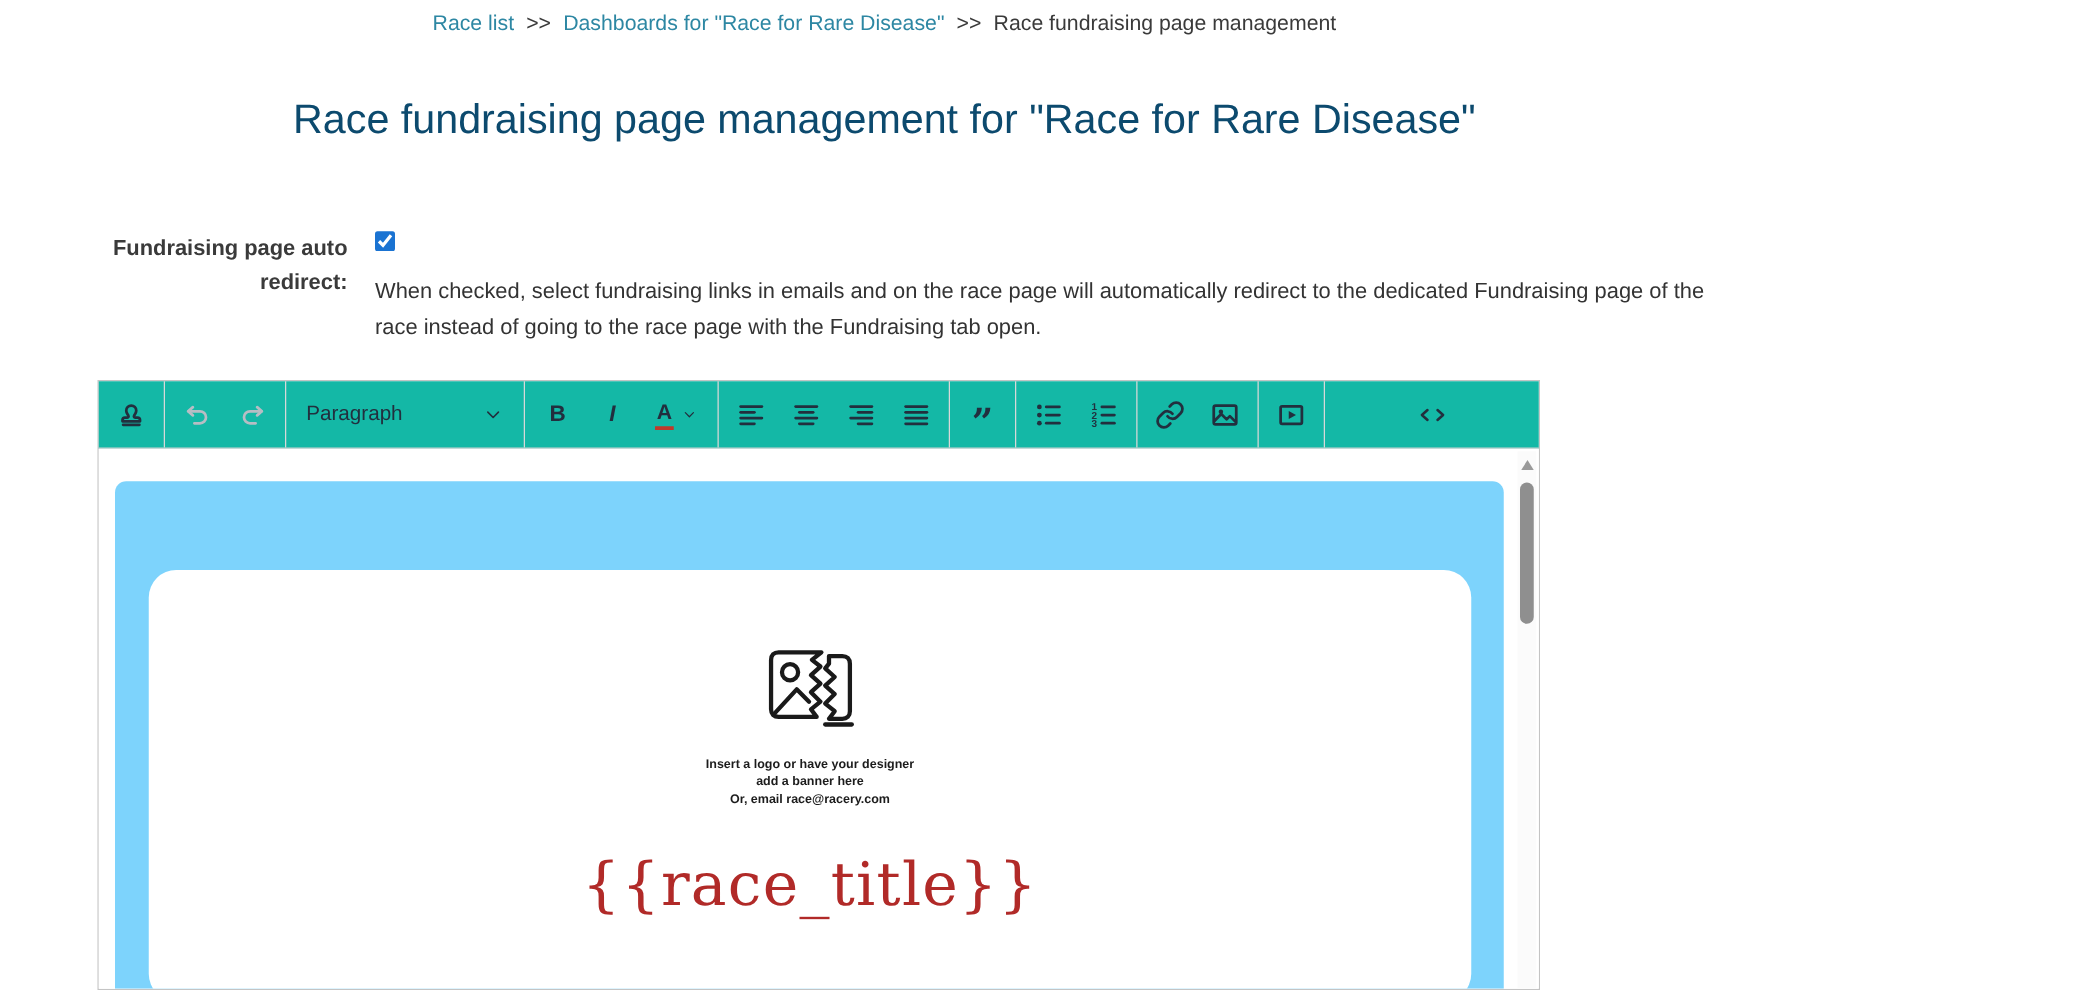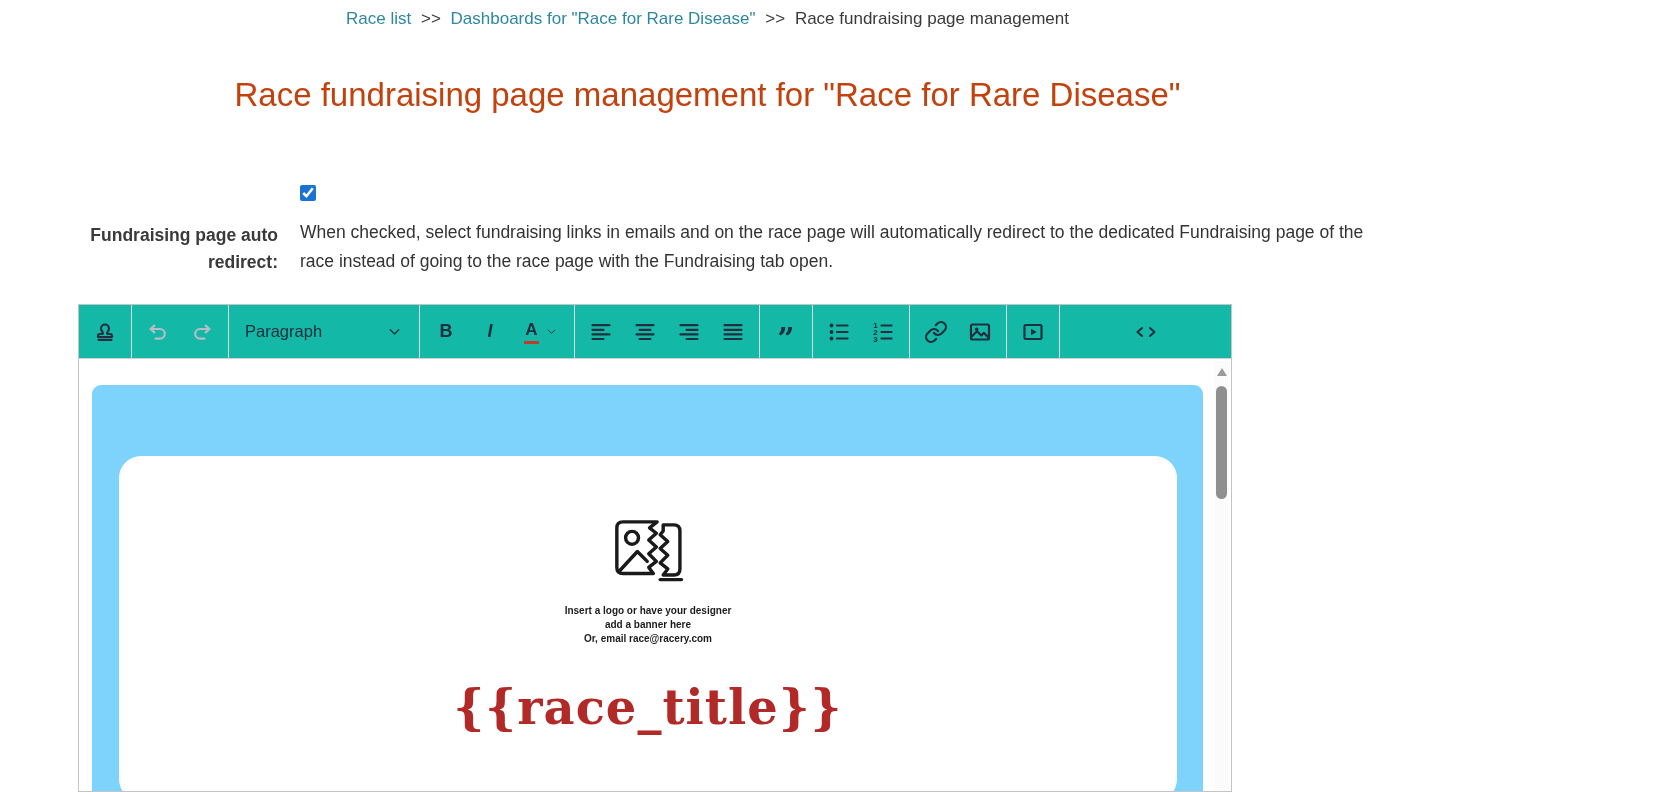--- a/index.html
+++ b/index.html
@@ -5,28 +5,28 @@
   * { margin:0; padding:0; box-sizing:border-box; }
   html,body { width:1670px; height:792px; overflow:hidden; background:#ffffff;
     font-family:"Liberation Sans","DejaVu Sans",sans-serif; color:#3a3a3a; }
 
   
   .bc-wrap { width:1415px; text-align:center; padding-top:9px; font-size:17px; }
   .bc-link { color:#2d87a3; text-decoration:none; cursor:pointer;text-align:center; }
   .bc-sep  { color:#3a3a3a; margin:0 5px; }
   .bc-cur  { color:#3a3a3a; }
   h1.title { width:1415px; text-align:center; margin-top:46px; font-size:33px;
-             font-weight:400; color:#c2410c; line-height:40px; }
+             font-weight:400; color:#0c4a6e; line-height:40px; }
 
   
   .form { margin-top:70px; padding-left:56px; }
   .frow { display:flex; align-items:flex-start; }
   .frow + .frow { margin-top:28px; }
   .flabel { width:222px; text-align:right; font-weight:700; font-size:17.5px;
-            line-height:27px; color:#3a3a3a; flex:none;margin-top:37px; }
+            line-height:27px; color:#3a3a3a; flex:none; }
   .fctrl { margin-left:22px; flex:none; }
   .cb { width:16px; height:16px; accent-color:#1a73d2; display:block; }
   .help { margin-top:17px; font-size:17.5px; line-height:29px; color:#333; width:1068px; }
 
   
   .editor { width:1154px; border:1px solid #c4c4c4; background:#fff; }
   .toolbar { height:54px; display:flex; align-items:stretch; border-bottom:1px solid #d0d0d0; background:#14b8a6; }
   .tb-group { display:flex; align-items:center; padding:0 4px; border-right:1px solid #d8d8d8; }
   .tb-group:last-child { border-right:none; flex:1; justify-content:center; }
   .tb-btn { width:44px; height:44px; display:flex; align-items:center; justify-content:center;
@@ -49,21 +49,21 @@
   .fc-a { font-size:17px; font-weight:600; color:#222f3e; display:inline-block; }
   .fc-a .bar { display:block; width:15px; height:3px; background:#c0392b; margin-top:1px; }
 
   
   .edit-area { position:relative; height:432px; background:#fff; padding:26px 28px 0 13px; overflow:hidden; }
   .pink { width:1111px; height:406px; background:#7dd3fc; border-radius:9px 9px 0 0; overflow:hidden; }
   .card { margin:71px 26px 0 27px; height:345px; background:#ffffff; border-radius:22px;
           text-align:center; padding-top:58px; }
   .banner-icn { display:inline-block; }
   .caption { margin-top:8px; font-size:10px; font-weight:700; color:#1c1c1c; line-height:14px; }
-  .race-title { margin-top:33px; font-family:"DejaVu Serif",serif; font-weight:700;
+  .race-title { margin-top:33px; font-family:"DejaVu Serif",serif; font-weight:400;
                 font-size:48px; letter-spacing:1px; color:#b12a28; }
 
   
   .sbar { position:absolute; top:2px; right:2px; bottom:0; width:15px; background:#fbfbfb; }
   .sbar-up { position:absolute; top:7px; left:2.5px; width:0; height:0;
              border-left:5px solid transparent; border-right:5px solid transparent;
              border-bottom:8px solid #9a9a9a; cursor:pointer; }
   .sbar-thumb { position:absolute; top:25px; left:2px; width:11px; height:113px;
                 background:#8f8f8f; border-radius:5.5px; cursor:pointer; }
 </style>

